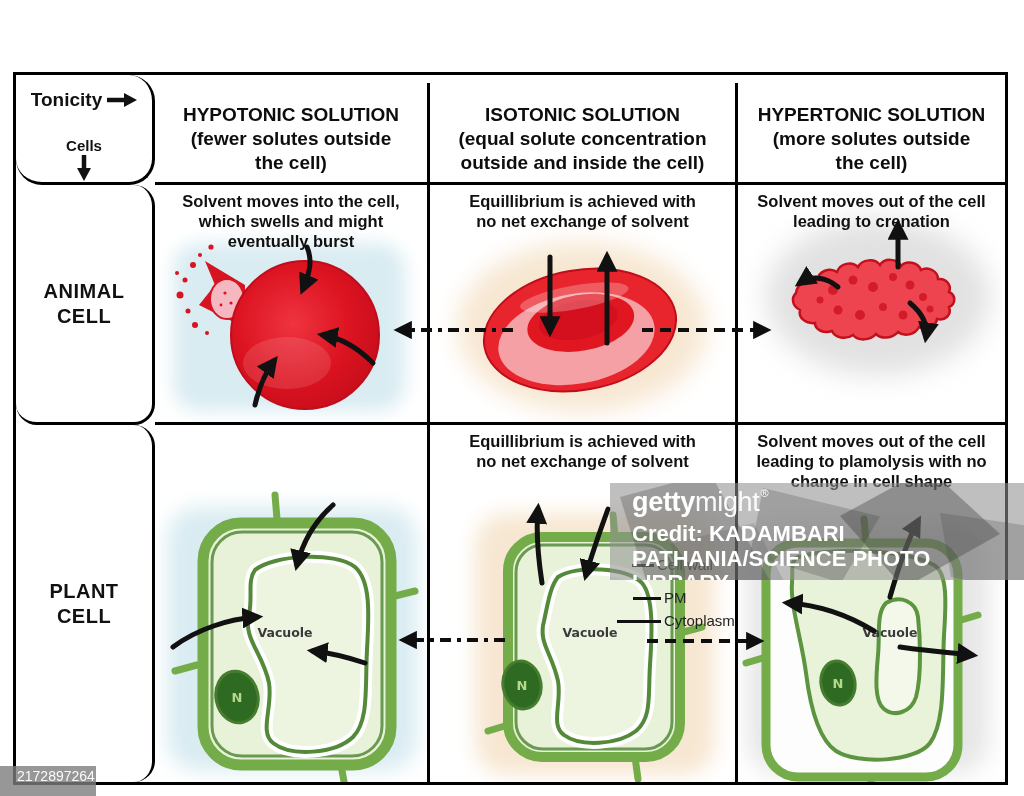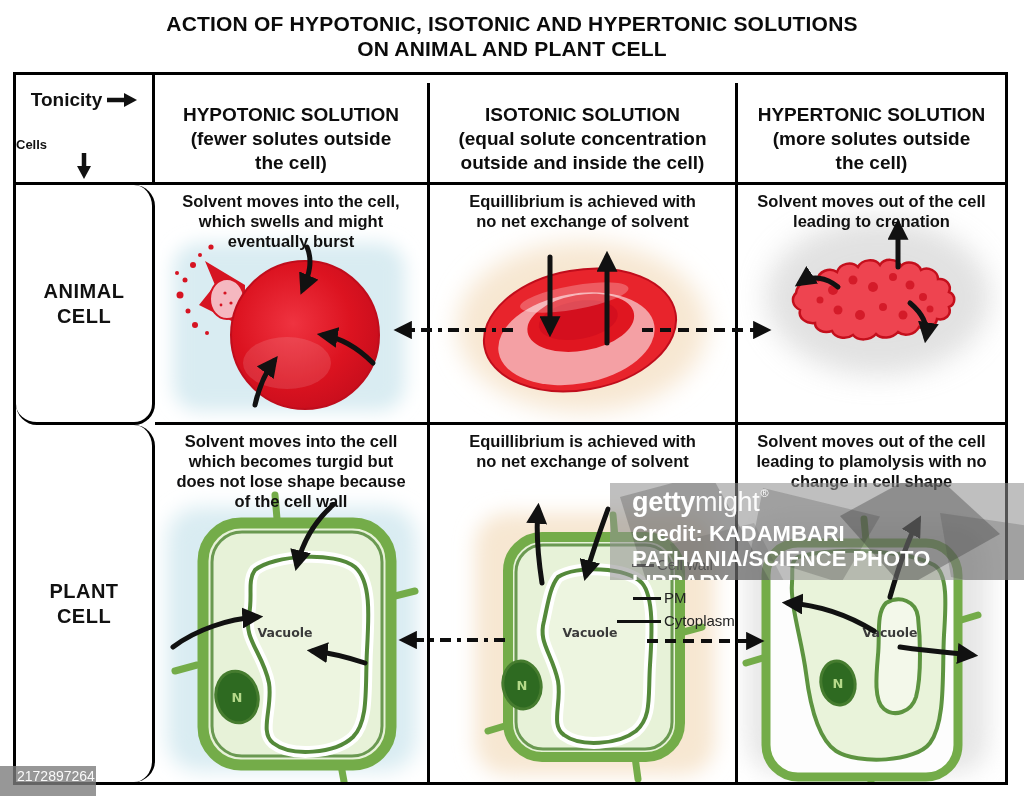--- a/index.html
+++ b/index.html
@@ -16,24 +16,24 @@
   .br{border-right:3px solid #000;}
   .bb{border-bottom:3px solid #000;}
   .colhead{font-size:19px;font-weight:bold;text-align:center;white-space:pre-line;
            line-height:1.25;padding-top:20px;color:#0d0d0d;position:relative;z-index:3;margin-top:8px;}
   .rowlabel-cell{display:flex;align-items:center;justify-content:center;border-radius:21px;}
   .rowlabel{font-size:20px;font-weight:bold;text-align:center;white-space:pre-line;
             line-height:1.25;letter-spacing:.5px;}
   .desc{position:relative;z-index:3;font-size:16.5px;font-weight:bold;text-align:center;
         white-space:pre-line;line-height:1.22;padding-top:6px;color:#101010;}
   .fig{position:absolute;left:0;top:0;z-index:1;}
-  .corner{padding-top:14px;}
+  .corner{padding-top:14px;border-radius:26px;}
   .ton-row{display:flex;align-items:center;justify-content:center;gap:5px;
            font-size:19px;font-weight:bold;}
-  .cells-row{margin-top:26px;font-size:13px;font-weight:bold;}
+  .cells-row{margin-top:26px;text-align:center;font-size:15px;font-weight:bold;}
   .down-arrow-wrap{text-align:center;margin-top:1px;}
   .connector{position:absolute;z-index:6;}
   .leader{position:absolute;height:2.5px;background:#111;z-index:7;}
   .side-label{position:absolute;z-index:7;font-size:15px;font-weight:normal;color:#222;}
   .wm-band{position:absolute;left:610px;top:483px;width:414px;height:97px;
            background:rgba(144,144,144,.58);overflow:hidden;z-index:30;color:#fff;}
   .wm-poly{position:absolute;background:rgba(60,60,60,.28);}
   .p1{left:10px;top:-10px;width:150px;height:120px;clip-path:polygon(0 20%,60% 0,100% 90%,20% 100%);}
   .p2{left:140px;top:5px;width:130px;height:95px;clip-path:polygon(10% 0,100% 30%,70% 100%,0 70%);background:rgba(50,50,50,.22);}
   .p3{left:230px;top:-15px;width:160px;height:120px;clip-path:polygon(0 40%,55% 0,100% 55%,40% 100%);background:rgba(40,40,40,.32);}
@@ -49,22 +49,20 @@
            background:rgba(125,125,125,.8);z-index:30;}
   .id-band span{display:block;padding-left:17px;font-size:14px;line-height:20px;color:#fafafa;}
   .svgtext{font-family:"DejaVu Sans",sans-serif;font-size:12.5px;font-weight:bold;fill:#3a3a3a;}
   .ntext{font-family:"DejaVu Sans",sans-serif;font-size:13px;font-weight:bold;fill:#b5d98a;}
 </style>
 </head>
 <body>
 
 <div id="screen">
 
-  <div class="title">ACTION OF HYPOTONIC, ISOTONIC AND HYPERTONIC SOLUTIONS
-ON ANIMAL AND PLANT CELL</div>
 
   <div class="table">
 
     <div class="cell br bb corner">
       <div class="ton-row">
         <span>Tonicity</span>
         <svg width="30" height="16">
           <line x1="0" y1="8" x2="19" y2="8" stroke="#111" stroke-width="4.5"></line>
           <polygon points="17,1 30,8 17,15" fill="#111"></polygon>
         </svg>
@@ -234,24 +232,20 @@
                  C180,329 136,332 118,318 C104,307 118,282 114,258 C108,228 88,214 94,190 C98,170 92,156 100,145 z" fill="none" stroke="#54893a" stroke-width="4"></path>
         <text x="130" y="212" text-anchor="middle" class="svgtext">Vacuole</text>
         <ellipse cx="82" cy="272" rx="21" ry="26" fill="#2e6a21" stroke="#467c2f" stroke-width="3" transform="rotate(-12 82 272)"></ellipse>
         <text x="82" y="277" text-anchor="middle" class="ntext">N</text>
         <g stroke="#111" stroke-width="5" fill="none" stroke-linecap="round">
           <path d="M178,80 C160,96 148,116 142,140" marker-end="url(#m4)"></path>
           <path d="M18,222 C42,204 74,194 102,192" marker-end="url(#m4)"></path>
           <path d="M210,238 C192,232 176,228 158,226" marker-end="url(#m4)"></path>
         </g>
       </svg>
-      <div class="desc">Solvent moves into the cell
-which becomes turgid but
-does not lose shape because
-of the cell wall</div>
     </div>
 
     <div class="cell br">
       <svg class="fig" width="305" height="357" viewBox="0 0 305 357">
         <defs>
           <filter id="f5" x="-40%" y="-40%" width="180%" height="180%">
               <feGaussianBlur stdDeviation="10"></feGaussianBlur>
             </filter>
           <marker id="m5" viewBox="0 0 10 10" refX="7" refY="5" markerWidth="4.2" markerHeight="4.2" orient="auto">
               <path d="M0,0 L10,5 L0,10 z" fill="#111"></path>

